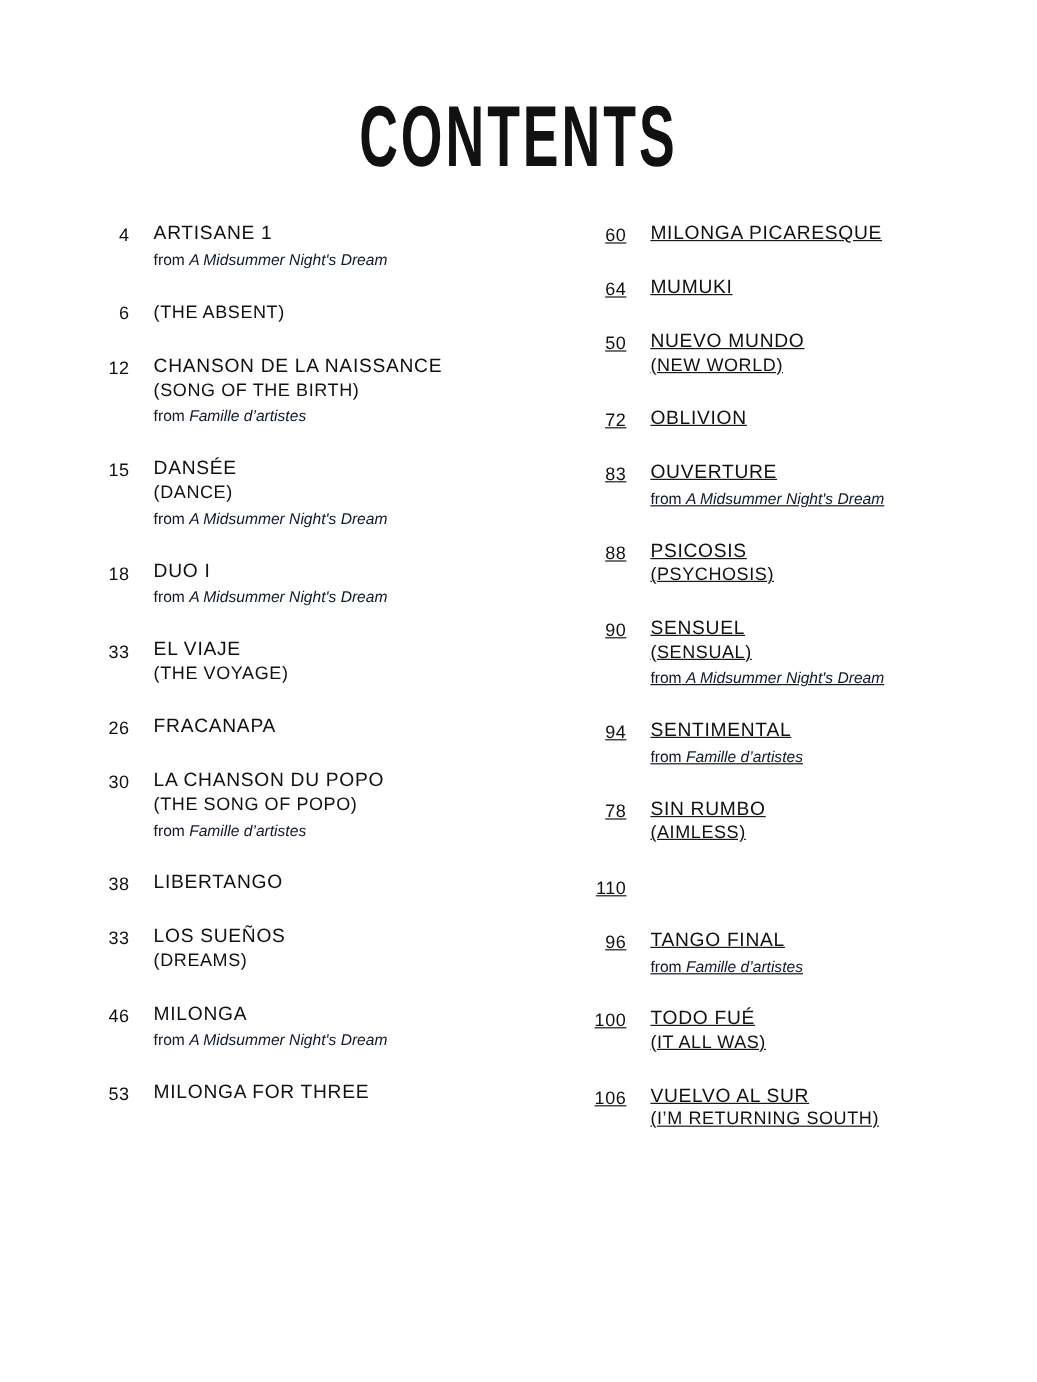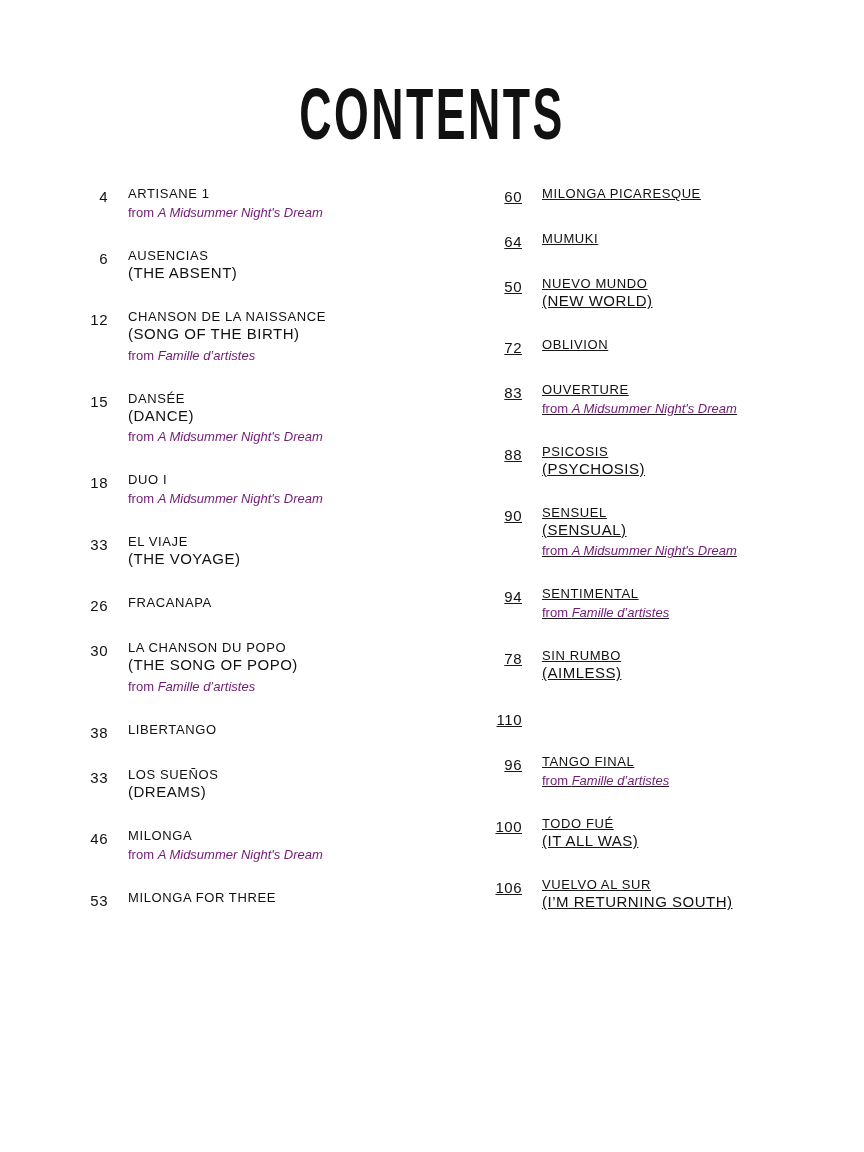--- a/index.html
+++ b/index.html
@@ -70,40 +70,40 @@
     padding-top: 2px;
     color: #111111;
   }
 
   .etext {
     padding-left: 20px;
     flex: 1;
   }
 
   .etitle {
-    font-size: 13px;
+    font-size: 16px;
     font-weight: 500;
     letter-spacing: 0.6px;
     color: #111111;
     line-height: 1.16;
     white-space: nowrap;
   }
 
   .esub {
     font-size: 15px;
     font-weight: 500;
     letter-spacing: 0.5px;
     color: #111111;
     line-height: 1.25;
     margin-top: 1px;
   }
 
   .efrom {
     font-size: 13px;
-    color: #701a75;
+    color: #0f172a;
     line-height: 1.3;
     margin-top: 4px;
     white-space: nowrap;
   }
   .efrom .src {
     font-style: italic;
   }
 
   
   .etitle, .esub, .pg, .efrom {
@@ -121,21 +121,20 @@
         <div class="entry">
           <div class="pg">4</div>
           <div class="etext">
             <div class="etitle">ARTISANE 1</div>
             <div class="efrom"><span>from</span> <span class="src">A Midsummer Night's Dream</span></div>
           </div>
         </div>
         <div class="entry">
           <div class="pg">6</div>
           <div class="etext">
-            <div class="etitle">AUSENCIAS</div>
             <div class="esub">(THE ABSENT)</div>
           </div>
         </div>
         <div class="entry">
           <div class="pg">12</div>
           <div class="etext">
             <div class="etitle">CHANSON DE LA NAISSANCE</div>
             <div class="esub">(SONG OF THE BIRTH)</div>
             <div class="efrom"><span>from</span> <span class="src">Famille d’artistes</span></div>
           </div>

